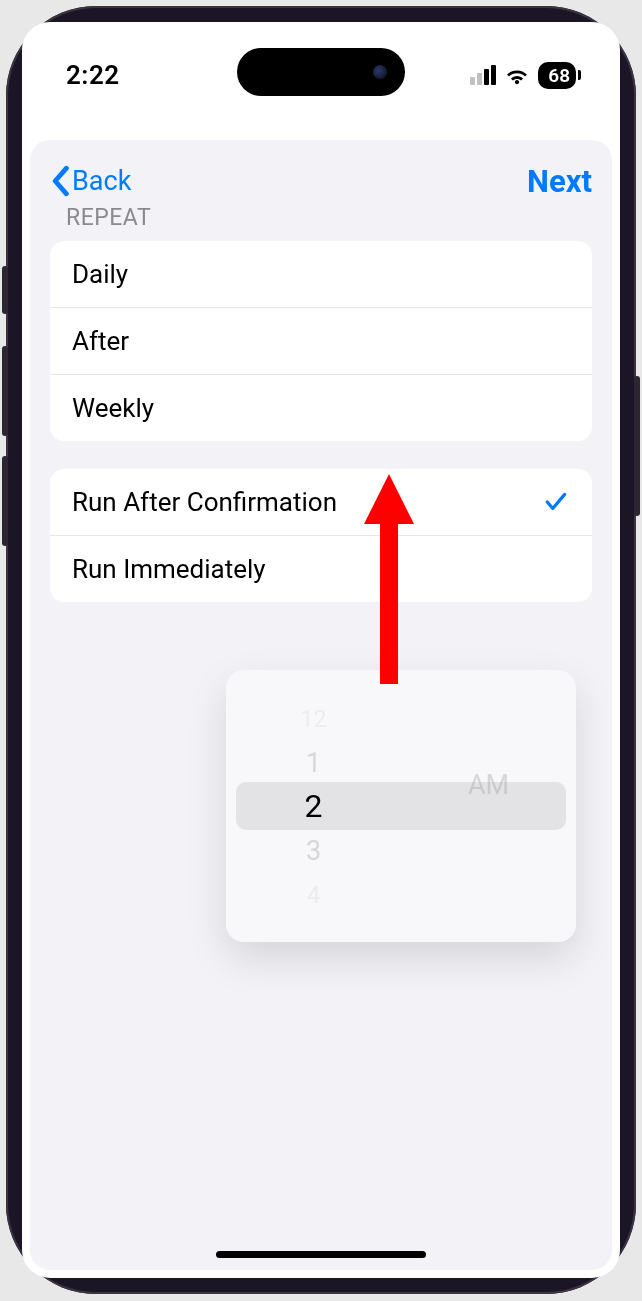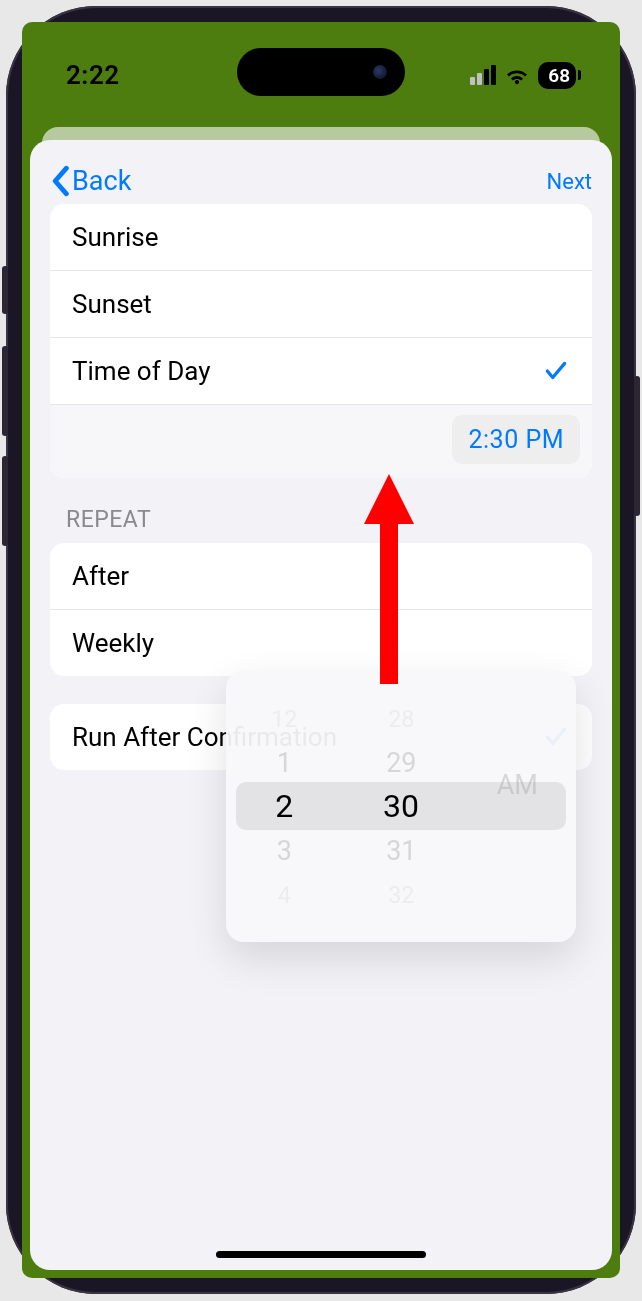--- a/index.html
+++ b/index.html
@@ -15,22 +15,22 @@
     height: 1288px;
     background: #1a1625;
     border-radius: 90px;
     padding: 16px;
     position: relative;
     box-shadow: inset 0 0 0 2px #3a3340;
   }
   .screen {
     width: 100%;
     height: 100%;
-    background: #4d7c0f;
-    border-radius: 10px;
+    background: #ffffff;
+    border-radius: 28px;
     overflow: hidden;
     position: relative;
   }
   .dynamic-island {
     position: absolute;
     top: 26px;
     left: 50%;
     transform: translateX(-50%);
     width: 168px;
     height: 48px;
@@ -92,21 +92,21 @@
     position:absolute; top:118px; left:8px; right:8px; bottom:8px;
     background:#f2f2f7; border-radius:20px; overflow:hidden;
   }
   .nav-bar {
     display:flex; justify-content:space-between; align-items:center;
     padding: 18px 20px 0;
     height: 64px;
   }
   .nav-back { display:flex; align-items:flex-end; color:#007aff; font-size:27px; gap:2px; }
   .nav-back svg { width:20px; height:32px; }
-  .nav-next { color:#007aff; font-size:22px; font-weight:400; }
+  .nav-next { color:#007aff; font-size:31px; font-weight:700; }
   .page-title {
     font-size:40px; font-weight:700; padding: 16px 28px 18px; color:#000;
   }
   .list-group {
     margin: 0 20px 28px;
     background:#fff; border-radius:14px; overflow:hidden;
   }
   .list-row {
     display:flex; justify-content:space-between; align-items:center;
     padding: 18px 22px; font-size:26px; color:#000;
@@ -210,74 +210,56 @@
         <div class="nav-back">
           <svg viewBox="0 0 12 20">
               <path d="M10 2 L3 10 L10 18" stroke="#007aff" stroke-width="3" fill="none" stroke-linecap="round" stroke-linejoin="round"></path>
             </svg>
           <span>Back</span>
         </div>
         <div class="nav-next">Next</div>
       </div>
 
 
-      <div class="list-group">
-        <div class="list-row">
-          <span>Sunrise</span>
-        </div>
-        <div class="list-row">
-          <span>Sunset</span>
-        </div>
-        <div class="list-row">
-          <span>Time of Day</span>
-          <svg class="check-icon" viewBox="0 0 24 24">
-              <path d="M4 12l5 6L20 5" stroke="#007aff" stroke-width="3" fill="none" stroke-linecap="round" stroke-linejoin="round"></path>
-            </svg>
-        </div>
-        <div class="time-row">
-          <div class="time-pill">2:30 PM</div>
-        </div>
-      </div>
 
       <div class="section-header">REPEAT</div>
       <div class="list-group">
+        <div class="list-row">
+          <span>Daily</span>
+        </div>
         <div class="list-row">
           <span>After</span>
         </div>
         <div class="list-row">
           <span>Weekly</span>
         </div>
       </div>
 
       <div class="list-group">
         <div class="list-row">
           <span>Run After Confirmation</span>
           <svg class="check-icon" viewBox="0 0 24 24">
               <path d="M4 12l5 6L20 5" stroke="#007aff" stroke-width="3" fill="none" stroke-linecap="round" stroke-linejoin="round"></path>
             </svg>
+        </div>
+        <div class="list-row">
+          <span>Run Immediately</span>
         </div>
       </div>
 
       <div class="picker-popover">
         <div class="picker-highlight"></div>
         <div class="picker-col">
           <div class="val fade2">12</div>
           <div class="val fade1">1</div>
           <div class="val sel">2</div>
           <div class="val fade1">3</div>
           <div class="val fade2">4</div>
         </div>
         <div class="picker-col">
-          <div class="val fade2">28</div>
-          <div class="val fade1">29</div>
-          <div class="val sel">30</div>
-          <div class="val fade1">31</div>
-          <div class="val fade2">32</div>
-        </div>
-        <div class="picker-col">
           <div class="val fade2"></div>
           <div class="val fade1">AM</div>
           <div class="val fade1"></div>
           <div class="val fade2"></div>
         </div>
       </div>
 
       <div class="home-indicator"></div>
     </div>
 

